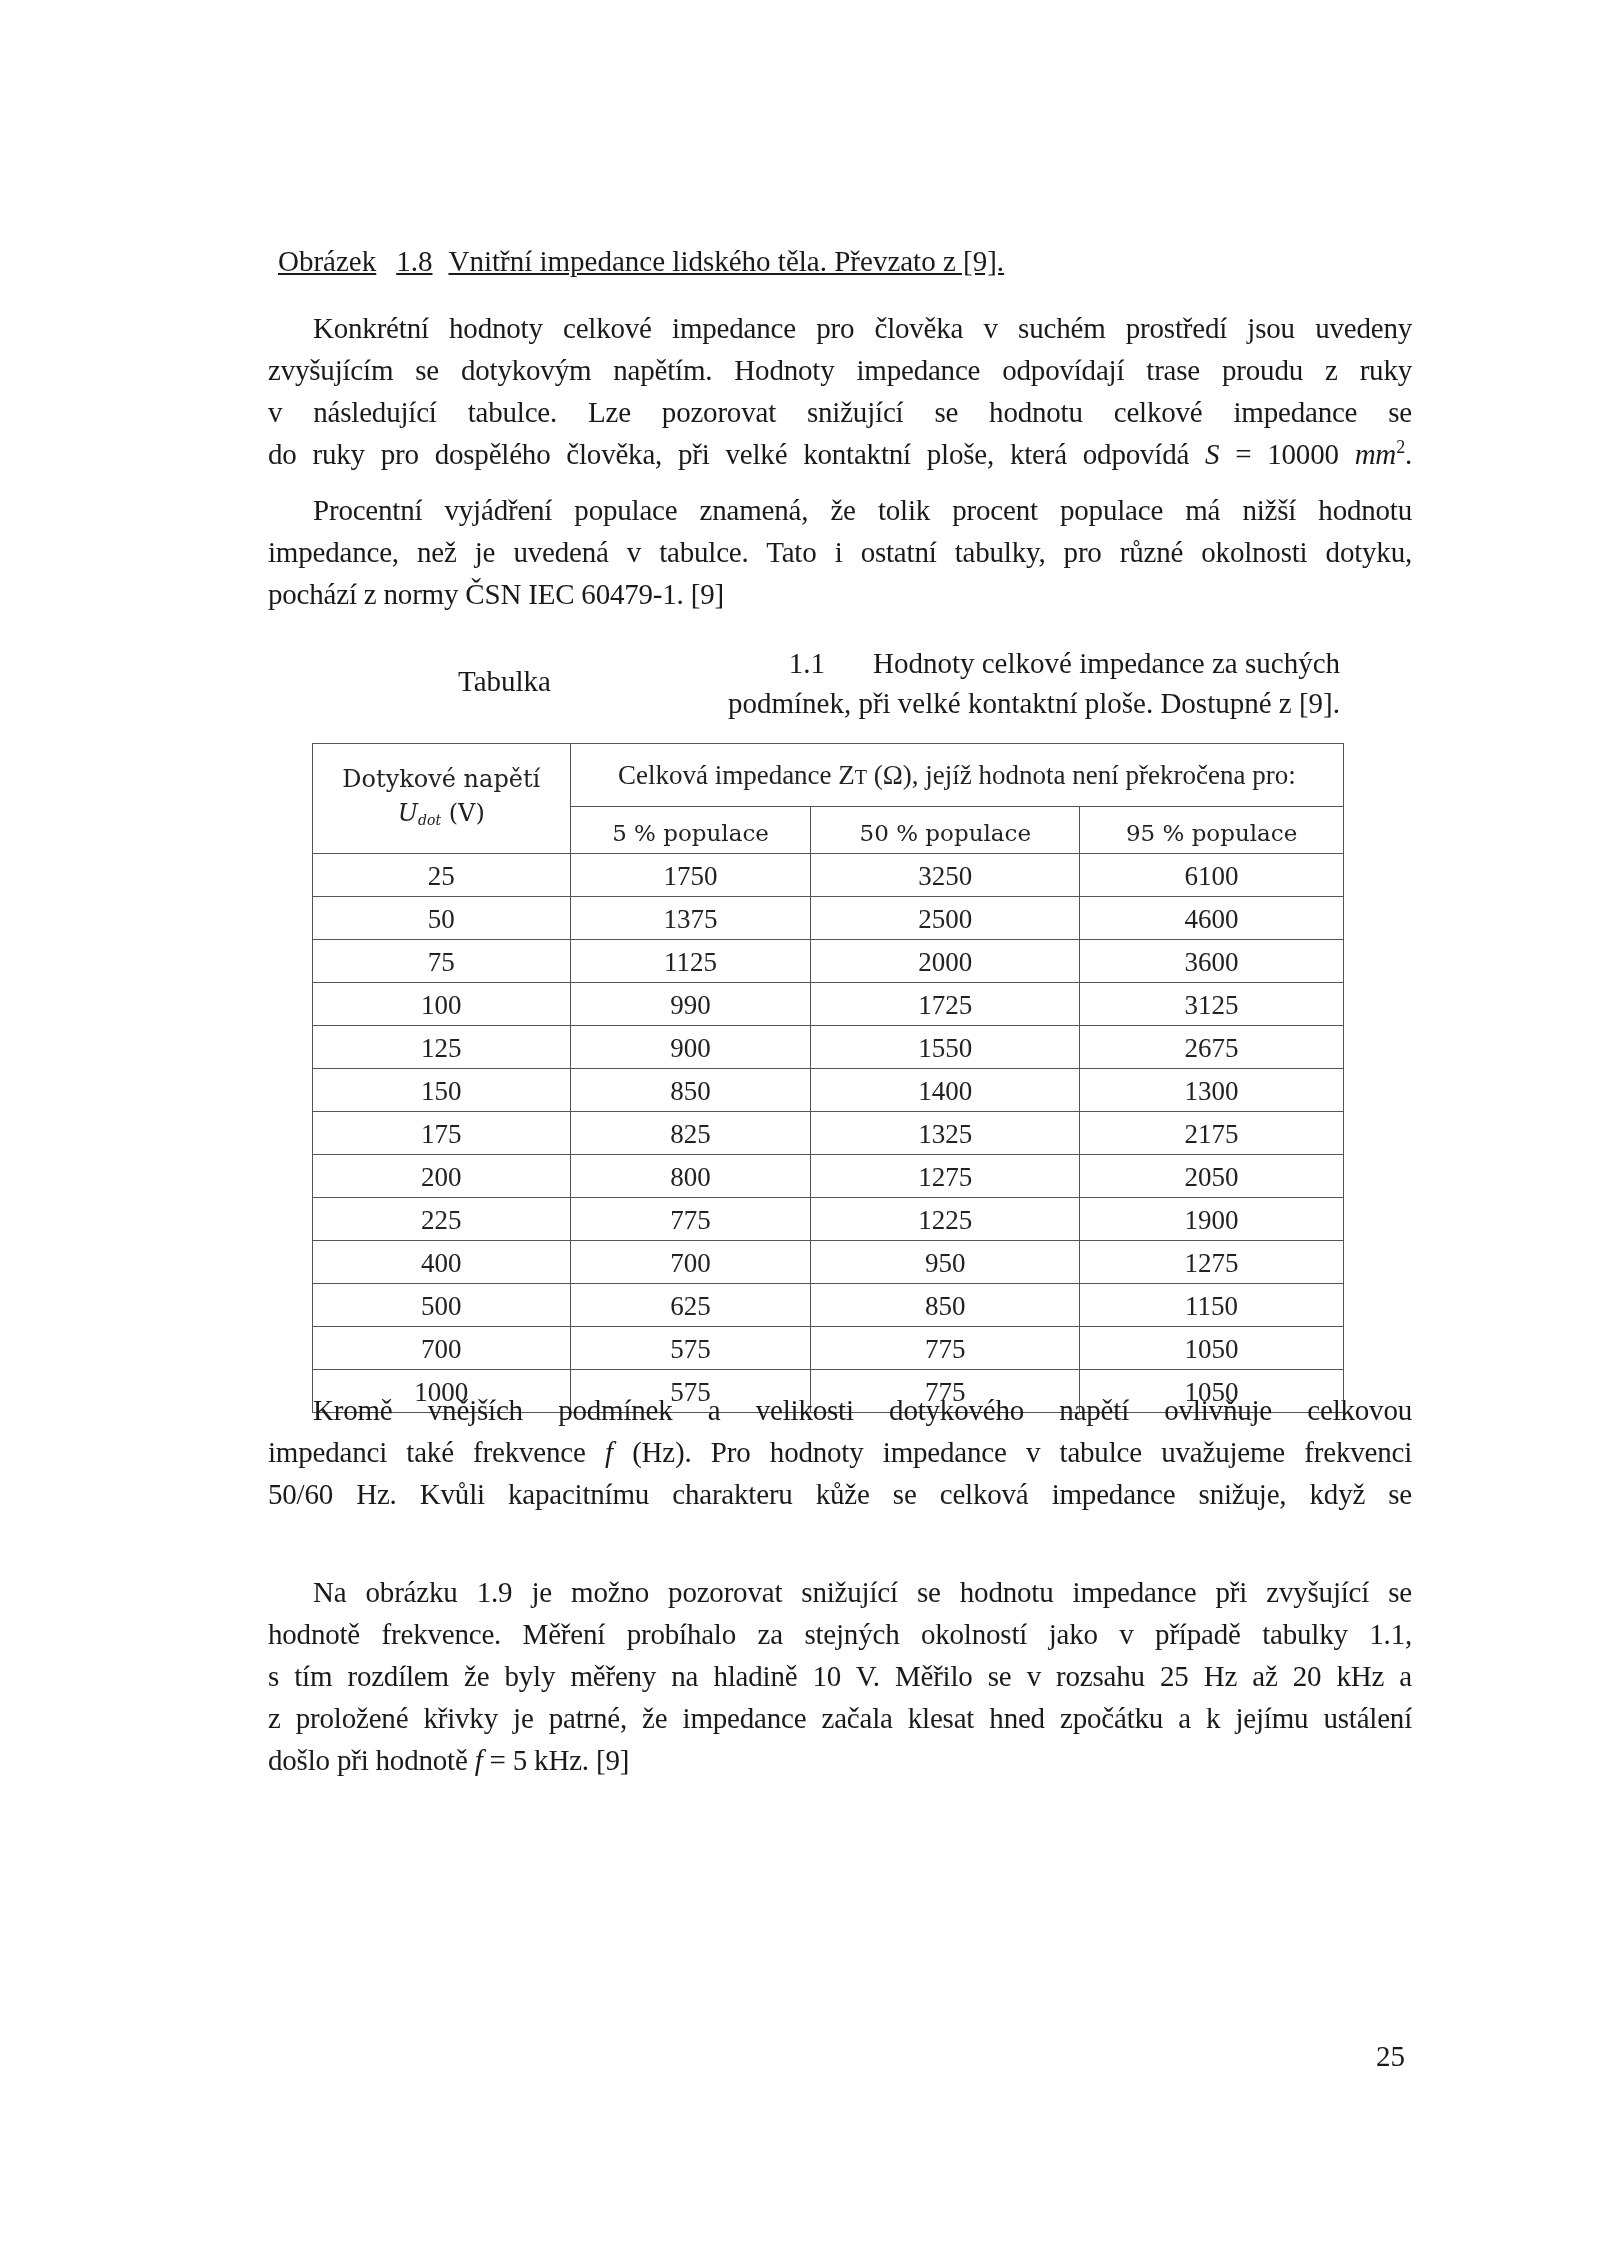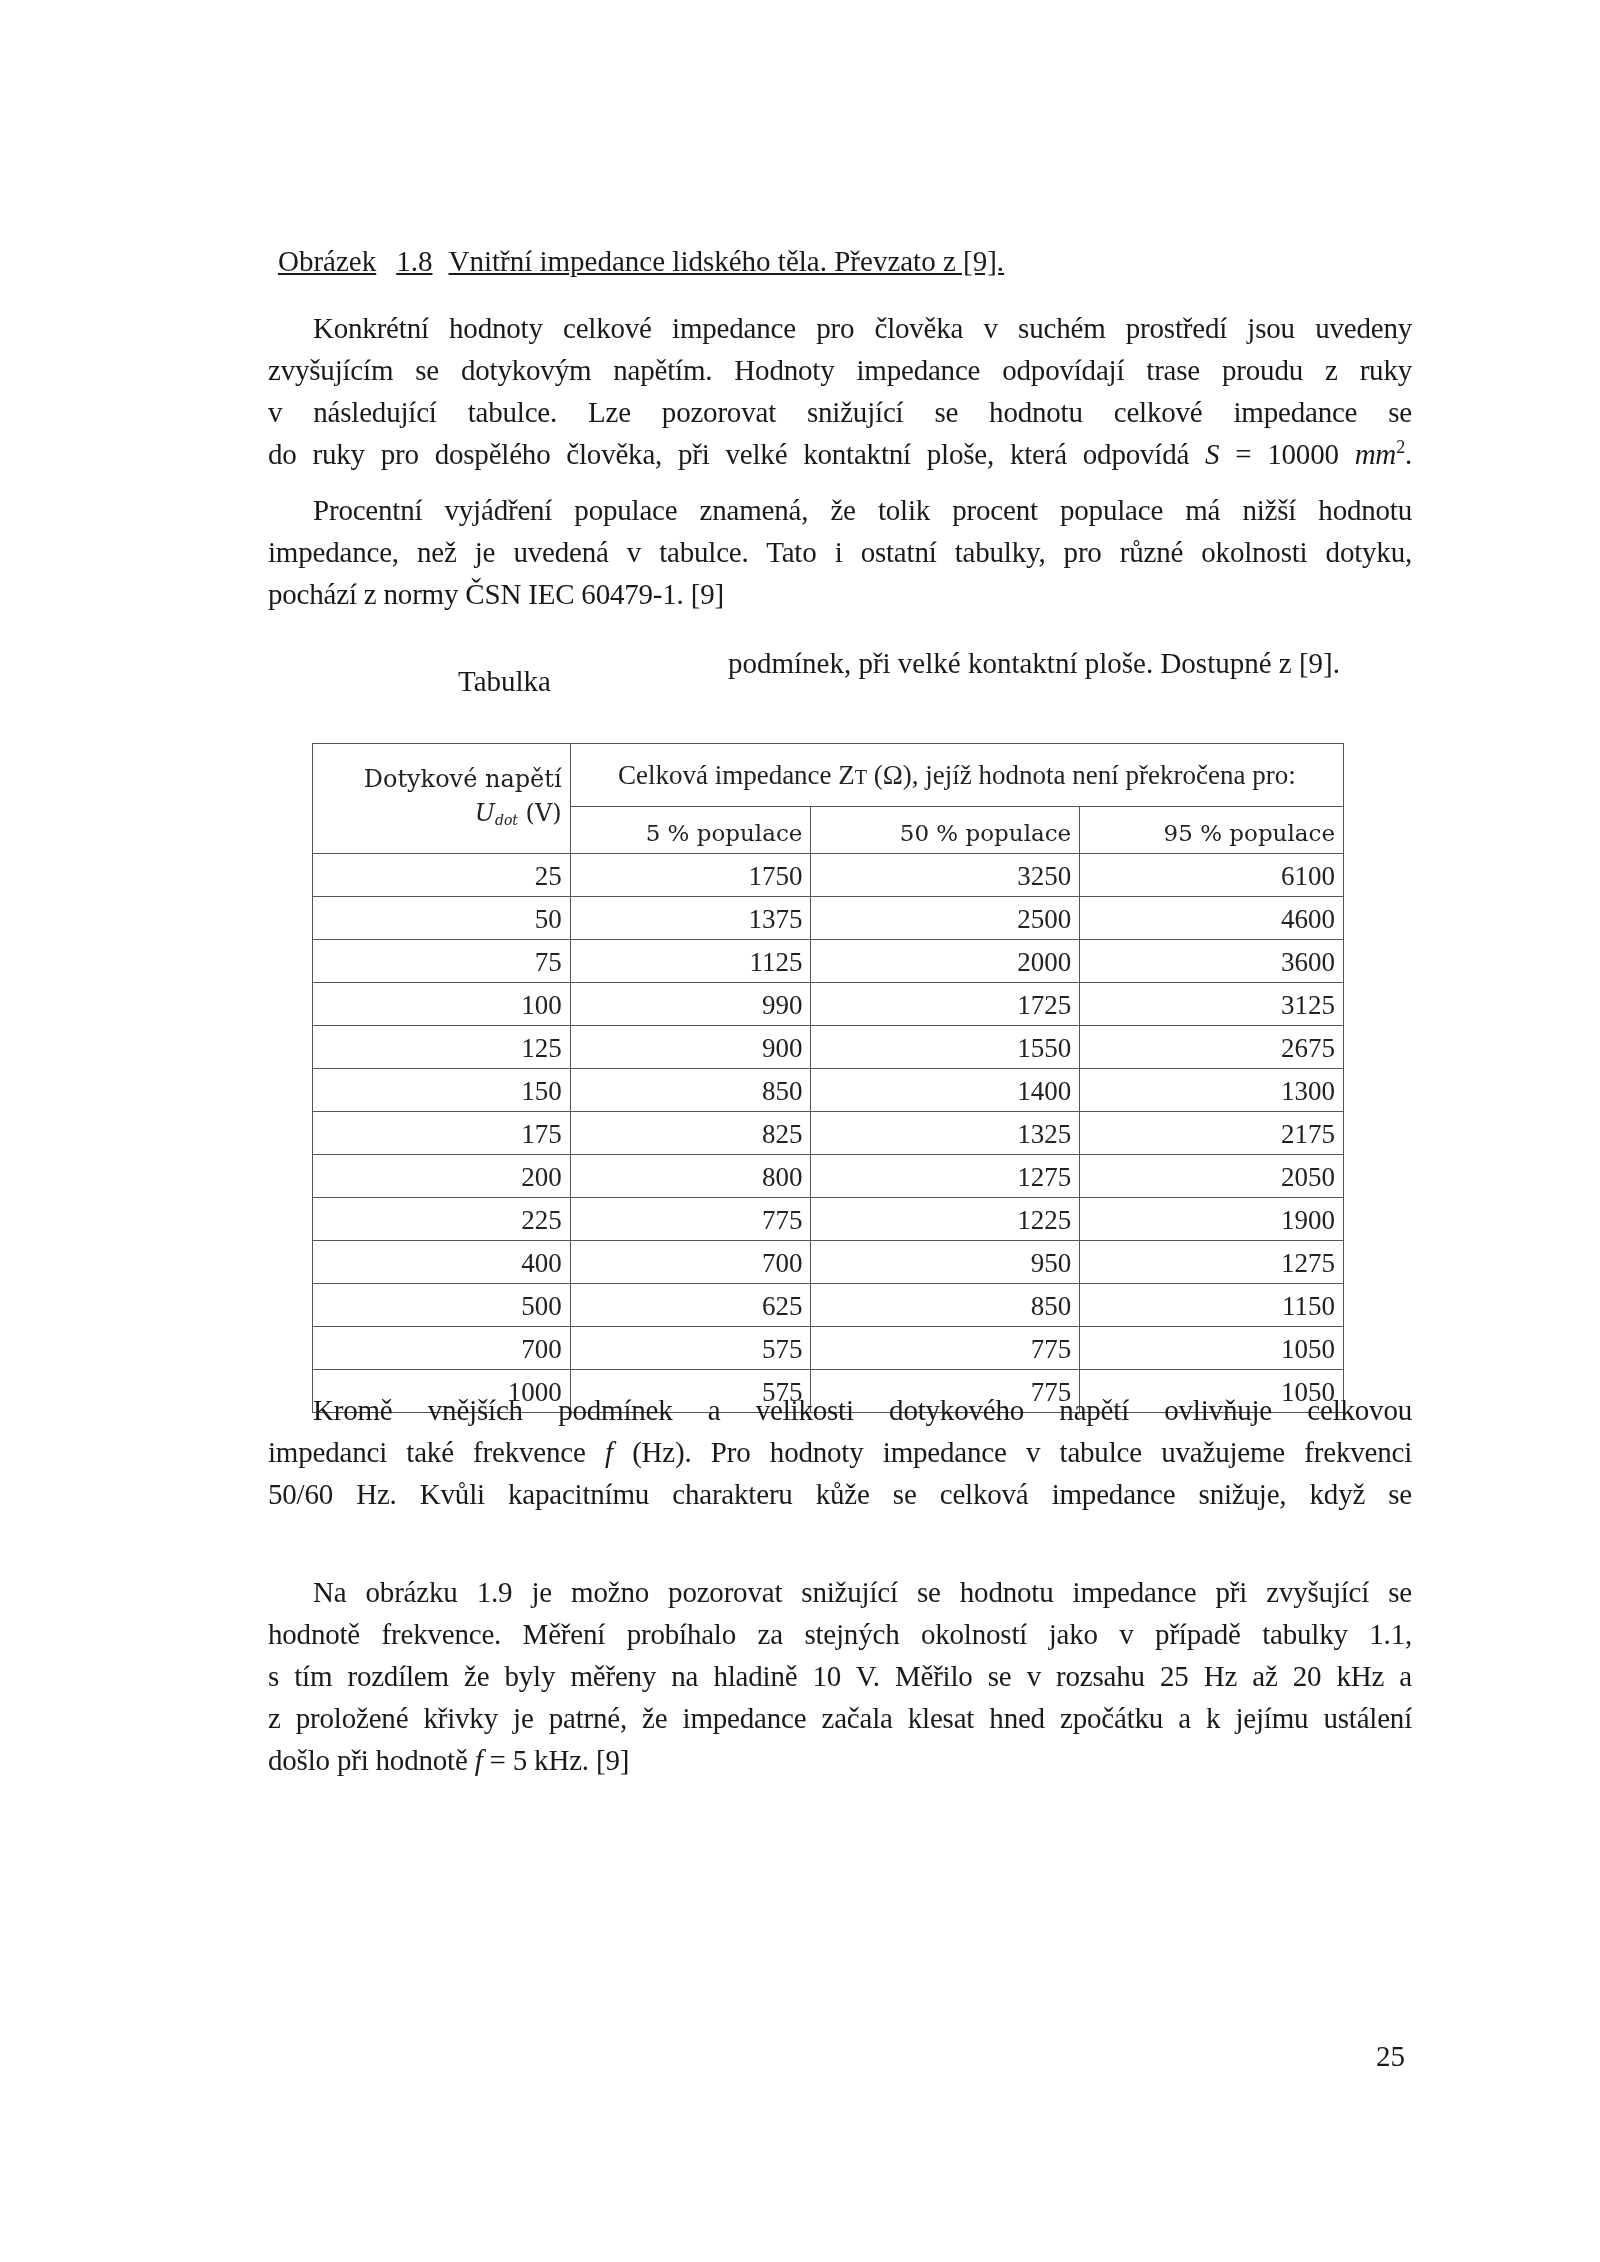--- a/index.html
+++ b/index.html
@@ -72,21 +72,21 @@
       top: 743px;
       width: 1032px;
       border-collapse: collapse;
       font-size: 27px;
       color: #222;
     }
     table.data-table td, table.data-table th {
       border: 1.5px solid #555;
       padding: 0 8px;
       font-weight: normal;
-      text-align: right;
+      text-align: center;
       vertical-align: middle;
       white-space: nowrap;
     }
     table.data-table th.h-voltage {
       vertical-align: top;
       padding-top: 18px;
       line-height: 34px;
       font-family: "DejaVu Serif", serif;
       font-size: 24px;
     }
@@ -144,20 +144,21 @@
   </div>
 
   <div class="text-block" style="top: 489px;">
     <p class="indent justify-last">Procentní vyjádření populace znamená, že tolik procent populace má nižší hodnotu</p>
     <p class="justify-last">impedance, než je uvedená v tabulce. Tato i ostatní tabulky, pro různé okolnosti dotyku,</p>
     <p>pochází z normy ČSN IEC 60479-1. [9]</p>
   </div>
 
   <div class="tab-caption-label">Tabulka</div>
   <div class="tab-caption-text">
+    <div><span class="num">1.1</span><span>Hodnoty celkové impedance za suchých</span></div>
     <div>podmínek, při velké kontaktní ploše. Dostupné z [9].</div>
   </div>
 
   <table class="data-table">
     <colgroup>
       <col class="c1">
         <col class="c2">
         <col class="c3">
         <col class="c4">
     </colgroup>

